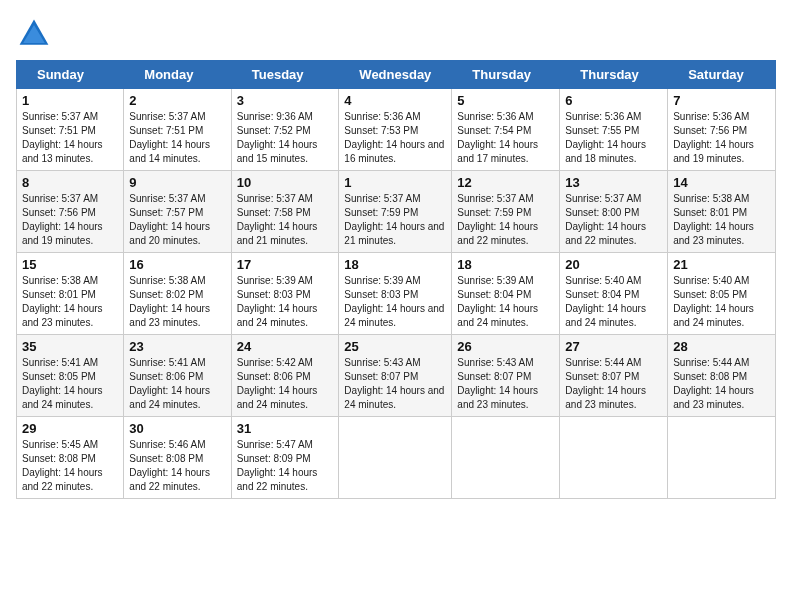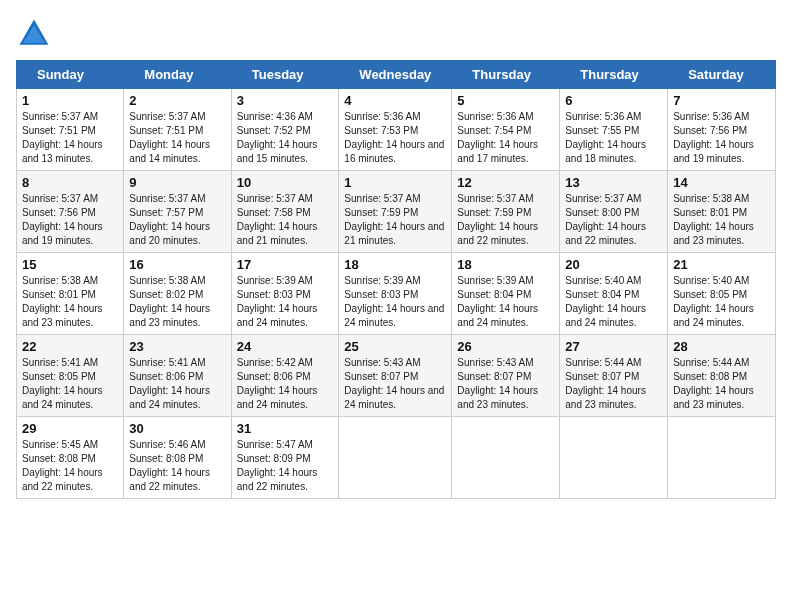--- a/index.html
+++ b/index.html
@@ -131,21 +131,21 @@
         </td>
         <td>
           <span class="day-num">2</span>
           <div class="day-info">Sunrise: 5:37 AM
 Sunset: 7:51 PM
 Daylight: 14 hours
 and 14 minutes.</div>
         </td>
         <td>
           <span class="day-num">3</span>
-          <div class="day-info">Sunrise: 4:36 AM
+          <div class="day-info">Sunrise: 9:36 AM
 Sunset: 7:52 PM
 Daylight: 14 hours
 and 15 minutes.</div>
         </td>
         <td>
           <span class="day-num">4</span>
           <div class="day-info">Sunrise: 5:36 AM
 Sunset: 7:53 PM
 Daylight: 14 hours
 and 16 minutes.</div>
@@ -269,21 +269,21 @@
         <td>
           <span class="day-num">21</span>
           <div class="day-info">Sunrise: 5:40 AM
 Sunset: 8:05 PM
 Daylight: 14 hours
 and 24 minutes.</div>
         </td>
       </tr>
       <tr>
         <td>
-          <span class="day-num">22</span>
+          <span class="day-num">35</span>
           <div class="day-info">Sunrise: 5:41 AM
 Sunset: 8:05 PM
 Daylight: 14 hours
 and 24 minutes.</div>
         </td>
         <td>
           <span class="day-num">23</span>
           <div class="day-info">Sunrise: 5:41 AM
 Sunset: 8:06 PM
 Daylight: 14 hours

